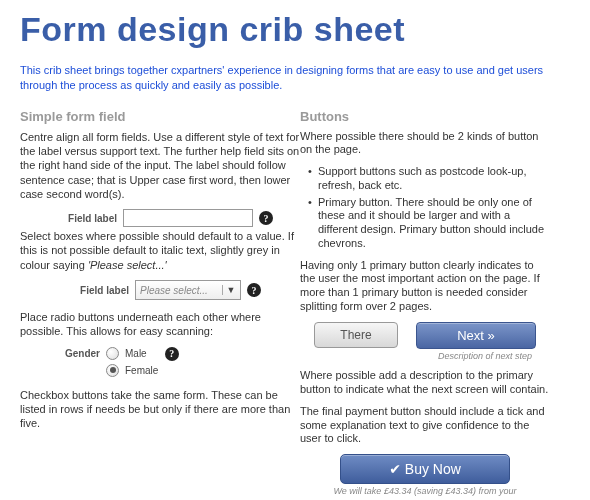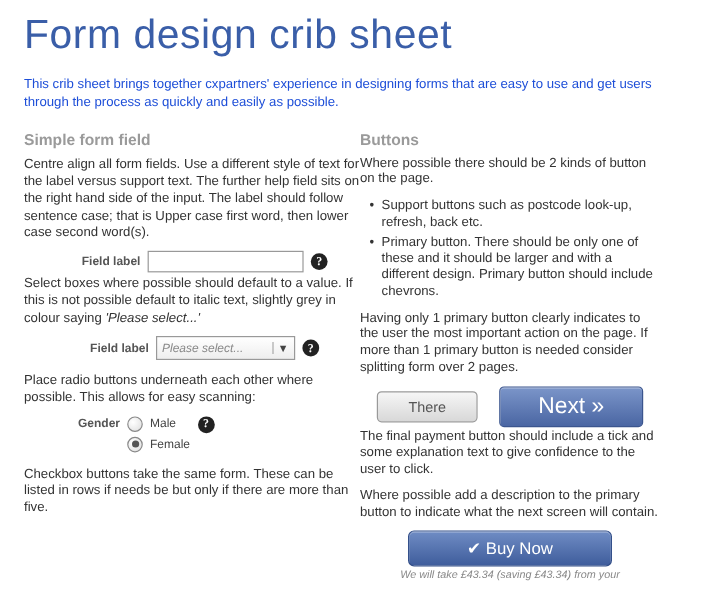--- a/index.html
+++ b/index.html
@@ -8,21 +8,21 @@
     font-size: 11px;
     color: #333;
     width: 590px;
     height: 500px;
     background: #fff;
     padding: 10px 20px;
     overflow: hidden;
   }
   h1 {
     font-family: "Helvetica Neue", Helvetica, Arial, sans-serif;
-    font-weight: 400;
+    font-weight: 700;
     font-size: 34px;
     color: #3a5ea8;
     letter-spacing: 0.5px;
     margin-bottom: 14px;
   }
   .intro {
     font-size: 11px;
     line-height: 1.35;
     color: #1d4ed8;
     margin-bottom: 16px;
@@ -55,21 +55,21 @@
   .text-input {
     border: 1px solid #999;
     height: 18px;
     width: 130px;
     padding: 0 3px;
     font-size: 10px;
   }
   .select-box {
     border: 1px solid #999;
     height: 20px;
-    width: 116px;
+    width: 106px;
     padding: 0 4px;
     font-size: 10px;
     font-style: italic;
     color: #888;
     display: flex;
     align-items: center;
     justify-content: space-between;
     background: linear-gradient(#fff,#eee);
   }
   .select-arrow {
@@ -152,21 +152,21 @@
   .btn-back {
     width: 84px;
     background: linear-gradient(#f6f6f6,#d8d8d8);
     color: #555;
   }
   .btn-primary {
     width: 120px;
     background: linear-gradient(#7b95c9,#4a66a3);
     border: 1px solid #3b558e;
     color: #fff;
-    font-size: 19px;
+    font-size: 13px;
     box-shadow: inset 0 1px 0 rgba(255,255,255,.3);
   }
   .btn-buy {
     display: block;
     margin: 6px auto 2px auto;
     width: 170px;
     background: linear-gradient(#6f8cc4,#3f5d9c);
     border: 1px solid #34508a;
     color: #fff;
     font-size: 14px;
@@ -242,23 +242,24 @@
     <ul>
       <li>Support buttons such as postcode look-up, refresh, back etc.</li>
       <li>Primary button.  There should be only one of these and it should be larger and with a different design. Primary button should include chevrons.</li>
     </ul>
     <p>Having only 1 primary button clearly indicates to the user the most important action on the page.  If more than 1 primary button is needed consider splitting form over 2 pages.</p>
 
     <div class="btn-row">
       <div class="btn btn-back">There</div>
       <div class="btn btn-primary">Next »</div>
     </div>
-
+    <div class="caption caption-right">Description of next step</div>
+
+    <p>Where possible add a description to the primary button to indicate what the next screen will contain.</p>
     <p>The final payment button should include a tick and some explanation text to give confidence to the user to click.</p>
-    <p>Where possible add a description to the primary button to indicate what the next screen will contain.</p>
 
     <div class="btn btn-buy">✔ Buy Now</div>
     <div class="caption">
       <span>We will take £43.34  (saving £43.34) from your</span><br>
       
     </div>
   </div>
 </div>
 
 </body></html>

